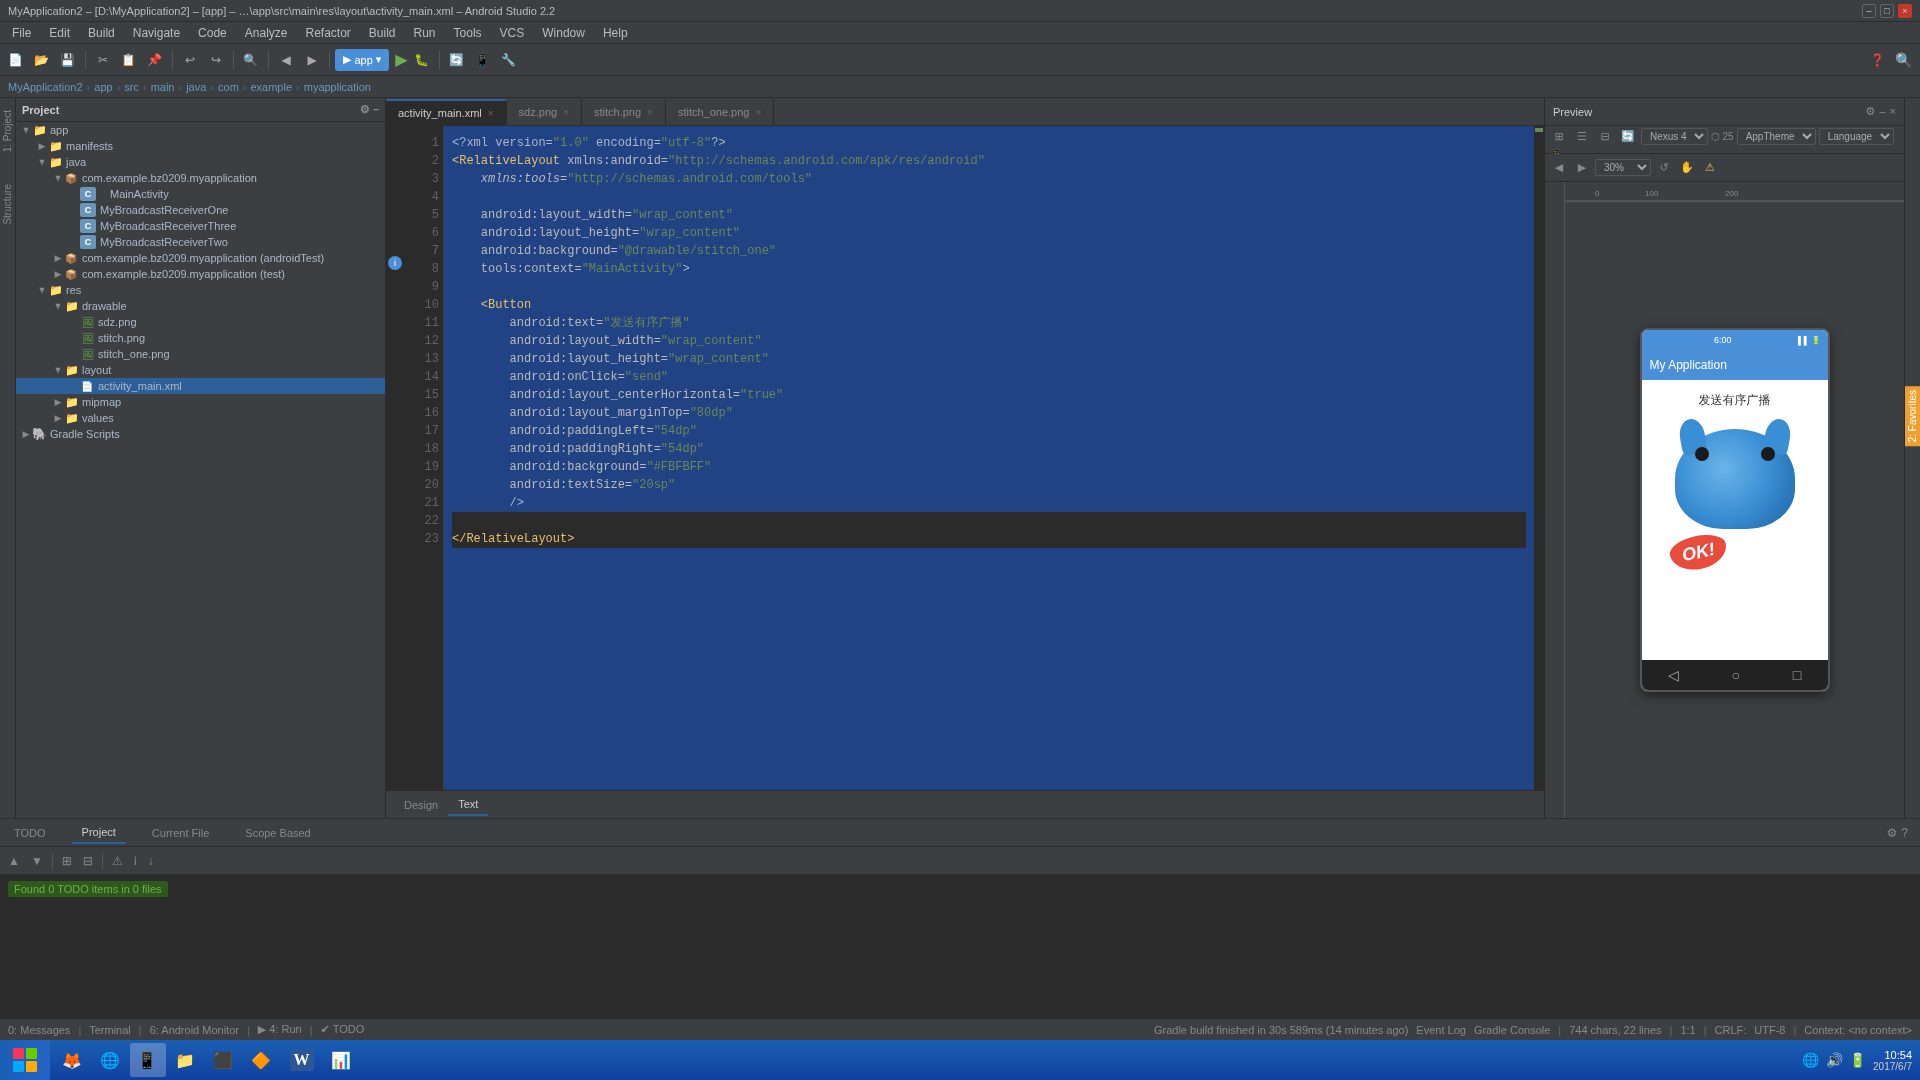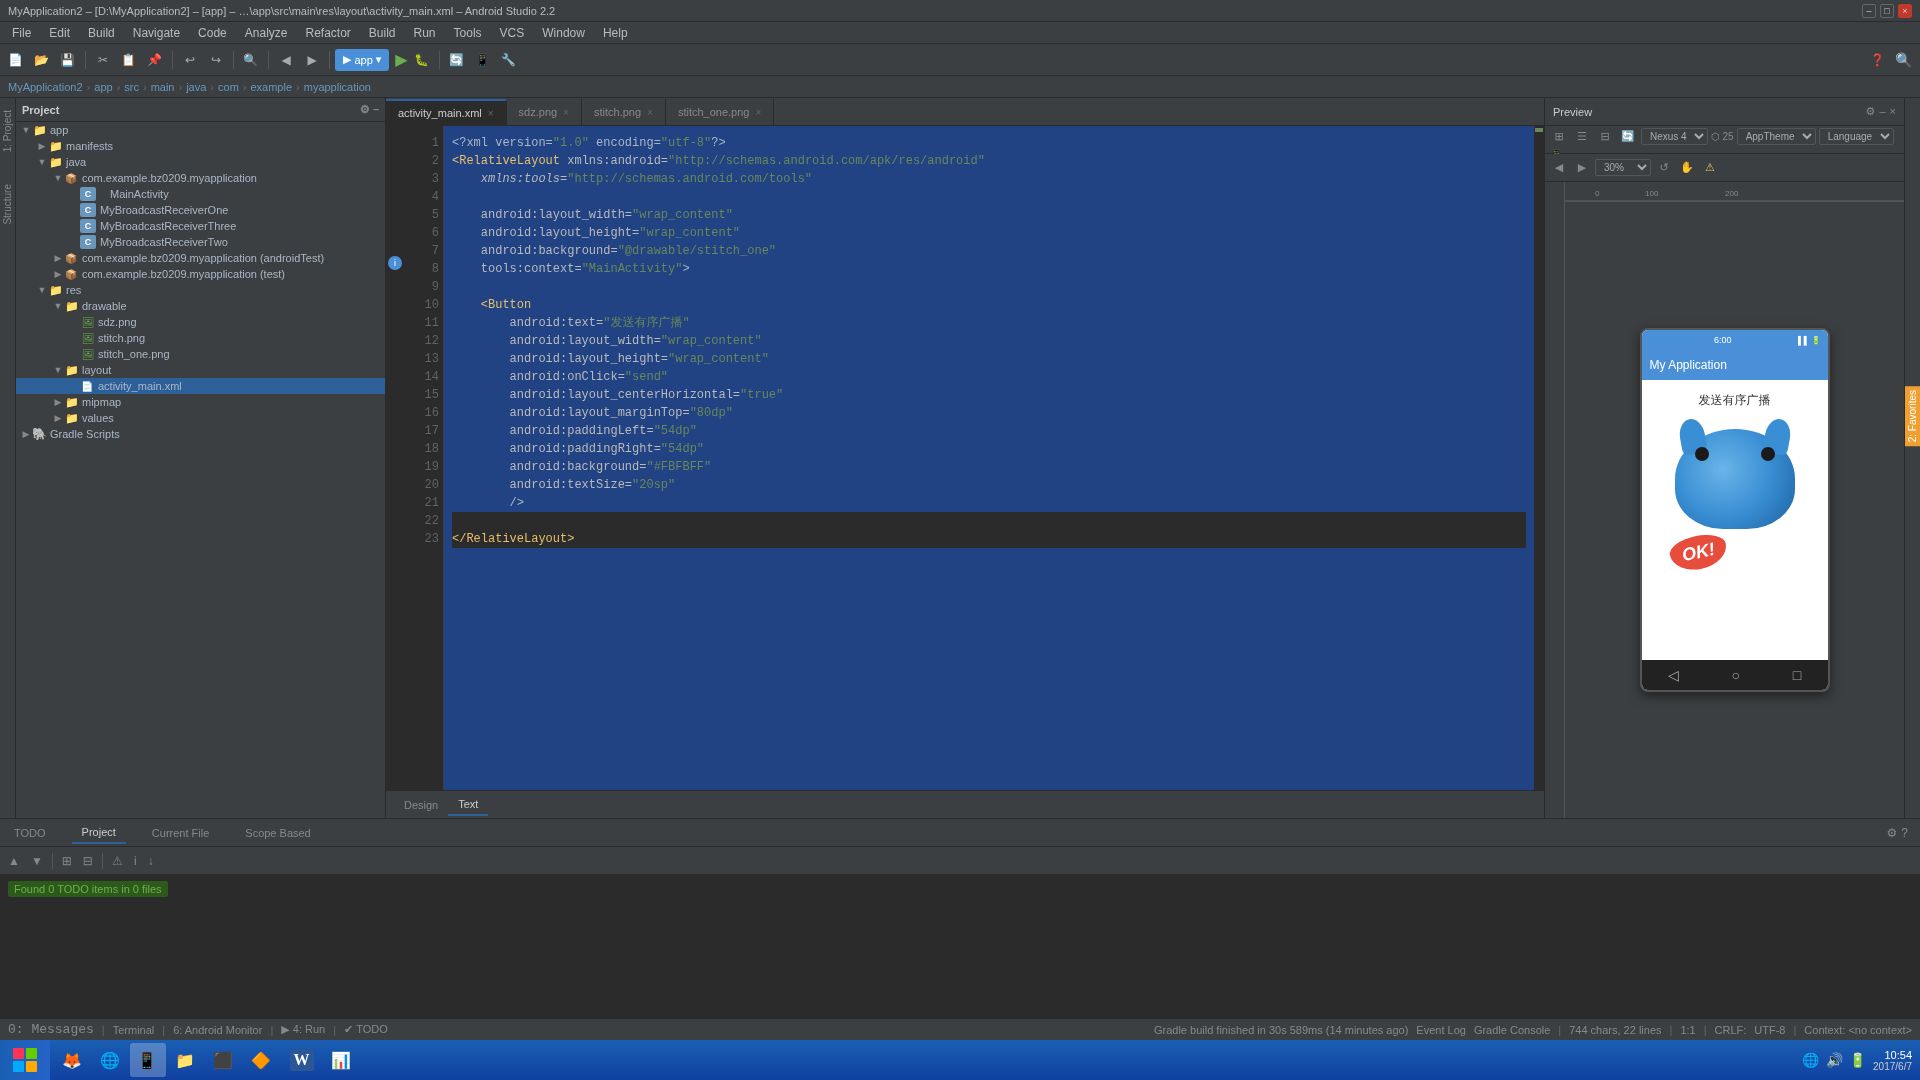--- a/index.html
+++ b/index.html
@@ -538,21 +538,21 @@
     <span style="color:#888; cursor:pointer; font-size:12px; padding:2px 4px;">ℹ</span>
     <span style="color:#888; cursor:pointer; font-size:12px; padding:2px 4px;">↓</span>
   </div>
   <div id="bottom-content">
     <div style="background:#2d5a1b; color:#6ab04c; padding:2px 6px; border-radius:2px; display:inline-block;">Found 0 TODO items in 0 files</div>
   </div>
 </div>
 
 <div id="status-bar">
   <div style="display:flex; align-items:center; gap:8px; flex:1;">
-    <span style="cursor:pointer; color:#888; font-size:13px;font-family:Liberation Mono, monospace;">0: Messages</span>
+    <span style="cursor:pointer; color:#888; font-size:11px;">0: Messages</span>
     <span style="color:#666;">|</span>
     <span style="cursor:pointer; color:#888; font-size:11px;">Terminal</span>
     <span style="color:#666;">|</span>
     <span style="cursor:pointer; color:#888; font-size:11px;">6: Android Monitor</span>
     <span style="color:#666;">|</span>
     <span style="cursor:pointer; color:#888; font-size:11px;">▶ 4: Run</span>
     <span style="color:#666;">|</span>
     <span style="cursor:pointer; color:#888; font-size:11px;">✔ TODO</span>
   </div>
   <div style="display:flex; align-items:center; gap:8px;">

